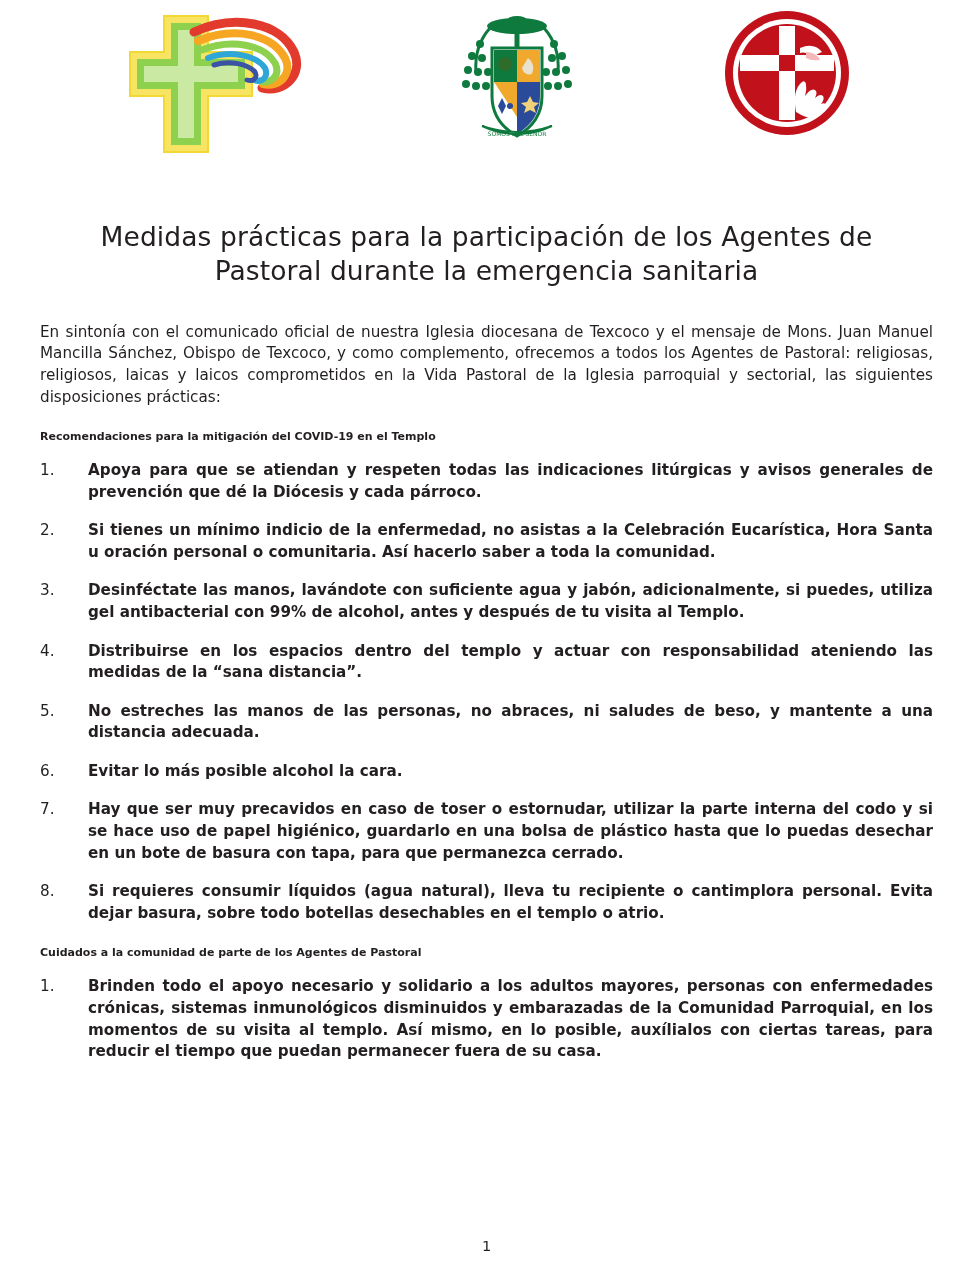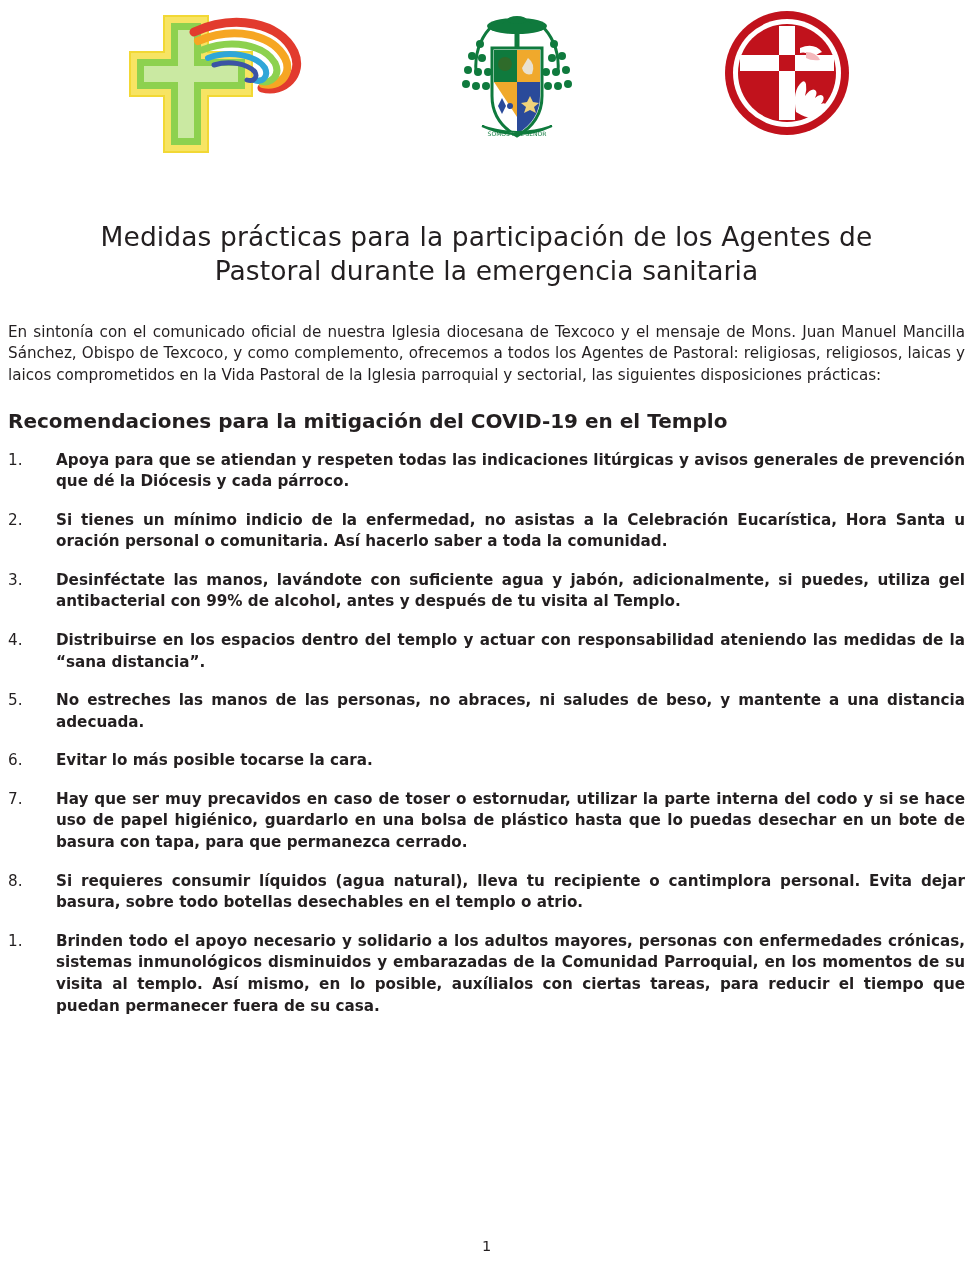--- a/index.html
+++ b/index.html
@@ -13,21 +13,21 @@
     font-family: "DejaVu Sans", sans-serif;
     color: #000000;
     position: relative;
     overflow: hidden;
   }
   .page {
     width: 973px;
     height: 1280px;
     position: relative;
     box-sizing: border-box;
-    padding: 0 8px;
+    padding: 0 40px;
   }
 
   
   .logo-row {
     height: 175px;
     display: flex;
     align-items: flex-start;
     justify-content: center;
     gap: 130px;
     padding-top: 8px;
@@ -68,21 +68,21 @@
 
   
   .intro {
     font-size: 15.2px;
     line-height: 1.42;
     text-align: justify;
     margin: 34px 0 0 0;
     color: #231f20;
   }
   .section-head {
-    font-size: 20px;
+    font-size: 11px;
     font-weight: bold;
     margin: 22px 0 0 0;
     color: #231f20;
   }
   ol.items {
     list-style: none;
     margin: 0;
     padding: 0;
   }
   ol.items li {
@@ -232,32 +232,33 @@
     <li>
       <span class="num">4.</span>
       <span class="txt">Distribuirse en los espacios dentro del templo y actuar con responsabilidad ateniendo las medidas de la “sana distancia”.</span>
     </li>
     <li>
       <span class="num">5.</span>
       <span class="txt">No estreches las manos de las personas, no abraces, ni saludes de beso, y mantente a una distancia adecuada.</span>
     </li>
     <li>
       <span class="num">6.</span>
-      <span class="txt">Evitar lo más posible tocarse la cara.</span>
+      <span class="txt">Evitar lo más posible alcohol la cara.</span>
     </li>
     <li>
       <span class="num">7.</span>
       <span class="txt">Hay que ser muy precavidos en caso de toser o estornudar, utilizar la parte interna del codo y si se hace uso de papel higiénico, guardarlo en una bolsa de plástico hasta que lo puedas desechar en un bote de basura con tapa, para que permanezca cerrado.</span>
     </li>
     <li>
       <span class="num">8.</span>
       <span class="txt">Si requieres consumir líquidos (agua natural), lleva tu recipiente o cantimplora personal. Evita dejar basura, sobre todo botellas desechables en el templo o atrio.</span>
     </li>
   </ol>
 
+  <h2 class="section-head">Cuidados a la comunidad de parte de los Agentes de Pastoral</h2>
   <ol class="items">
     <li>
       <span class="num">1.</span>
       <span class="txt">Brinden todo el apoyo necesario y solidario a los adultos mayores, personas con enfermedades crónicas, sistemas inmunológicos disminuidos y embarazadas de la Comunidad Parroquial, en los momentos de su visita al templo. Así mismo, en lo posible, auxílialos con ciertas tareas, para reducir el tiempo que puedan permanecer fuera de su casa.</span>
     </li>
   </ol>
 
   <div class="page-number">1</div>
 
 </div>

